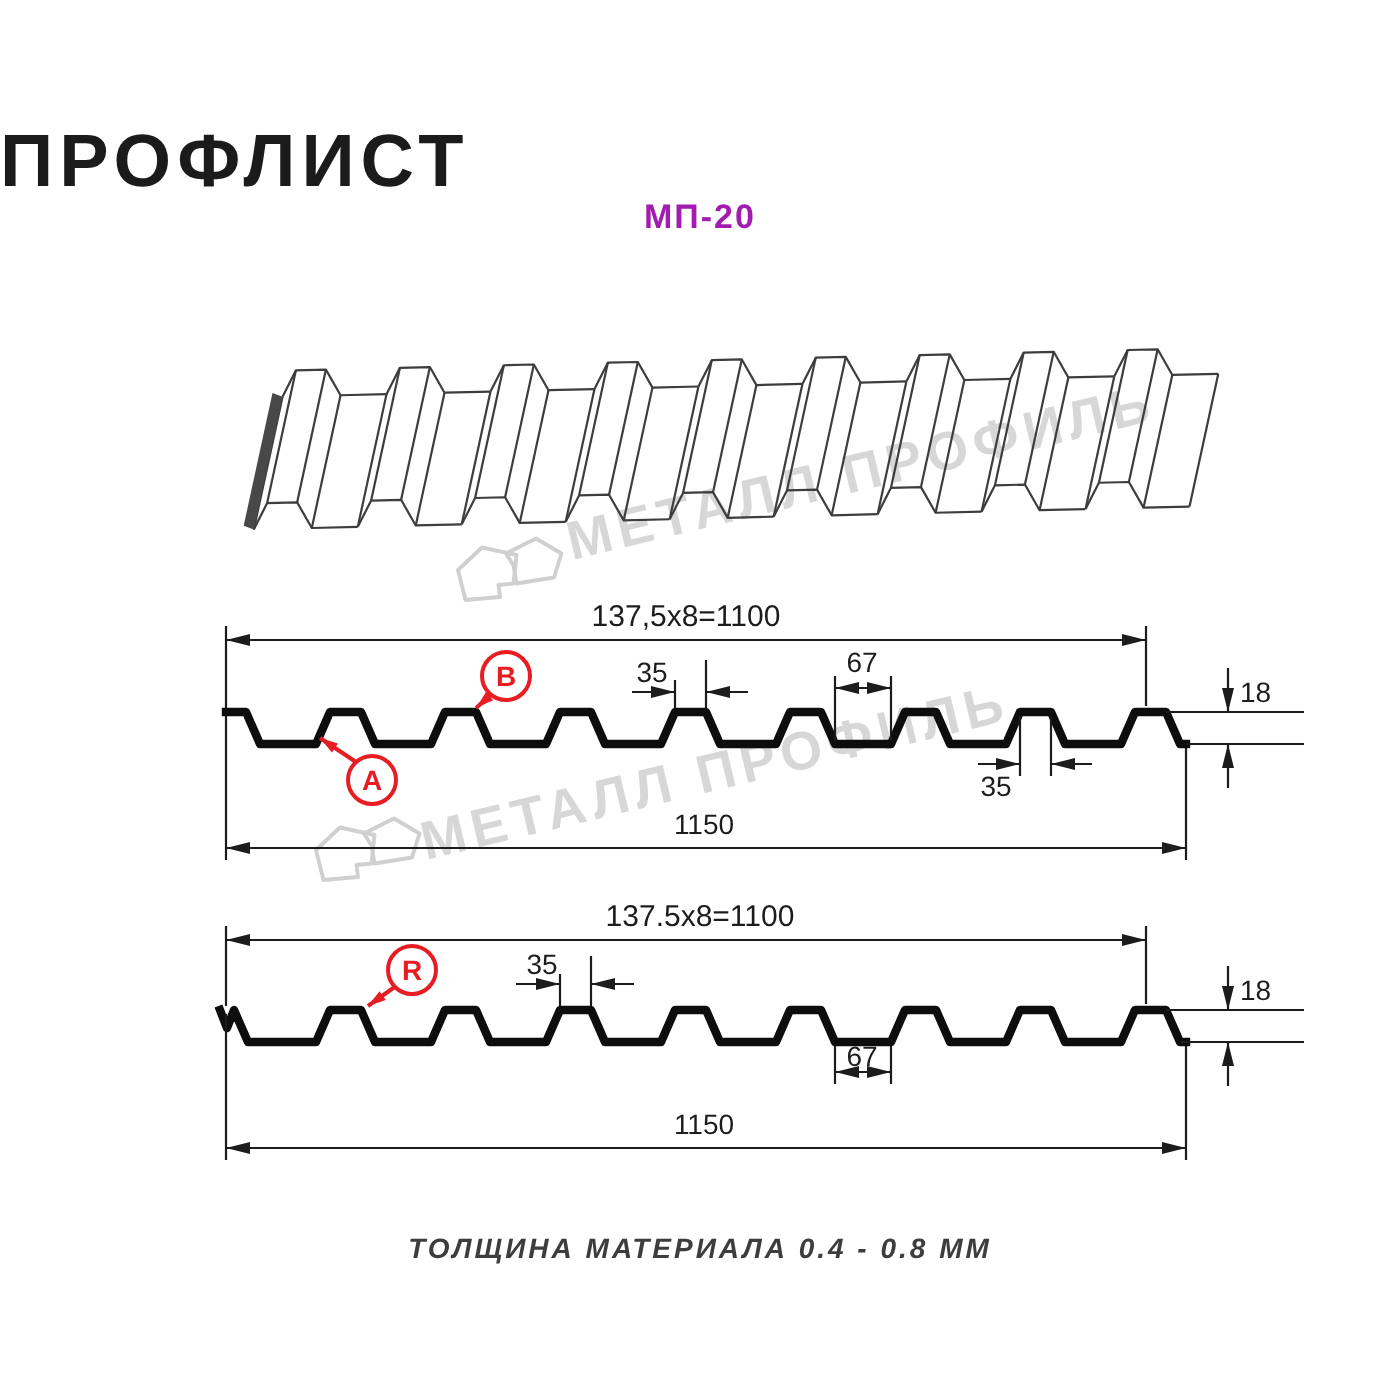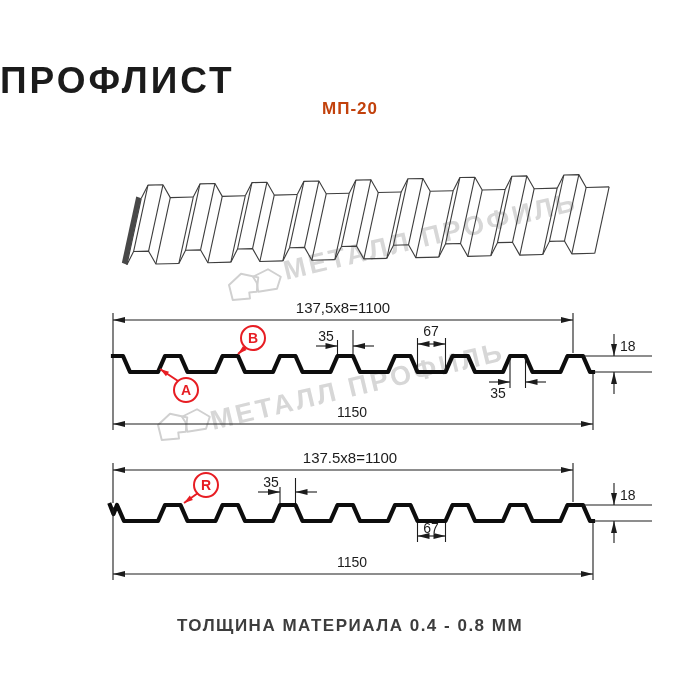--- a/index.html
+++ b/index.html
@@ -6,25 +6,25 @@
   body{
     width:700px;height:700px;position:relative;background:#ffffff;
     font-family:"Liberation Sans", sans-serif;overflow:hidden;
   }
   .page-title{
     position:absolute;top:62px;left:0;width:700px;text-align:left;
     font-size:37px;font-weight:bold;letter-spacing:3px;color:#1b1b1b;line-height:1;
   }
   .page-subtitle{
     position:absolute;top:100px;left:0;width:700px;text-align:center;
-    font-size:17px;font-weight:600;letter-spacing:1px;color:#c2410c;line-height:1;
+    font-size:17px;font-weight:600;letter-spacing:1px;color:#a21caf;line-height:1;
   }
   .page-footer{
     position:absolute;top:617px;left:0;width:700px;text-align:center;
-    font-size:17px;font-weight:600;letter-spacing:1.5px;color:#3d3d3d;line-height:1;
+    font-size:14px;font-weight:600;letter-spacing:1.5px;color:#3d3d3d;line-height:1;font-style:italic;
   }
   svg.drawing{position:absolute;left:0;top:0;}
   text.dim{
     font-family:"Liberation Sans", sans-serif;font-size:14px;fill:#1c1c1c;
   }
   text.dim-big{
     font-family:"Liberation Sans", sans-serif;font-size:15px;fill:#1c1c1c;
   }
   text.wm{
     font-family:"Liberation Sans", sans-serif;font-size:27px;font-weight:bold;

